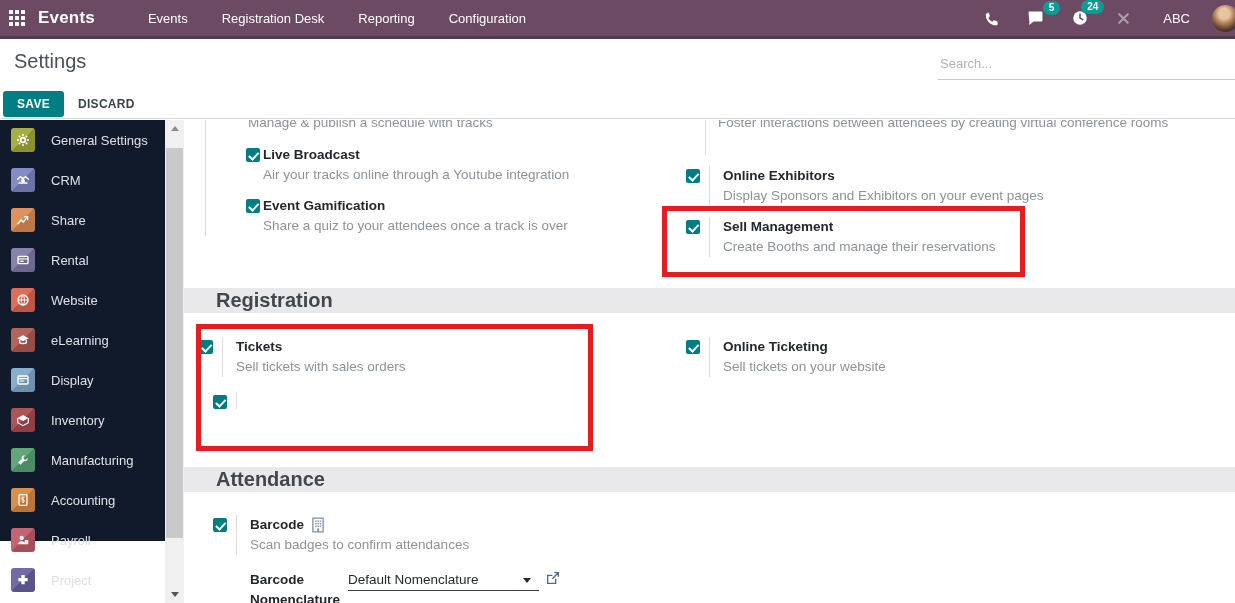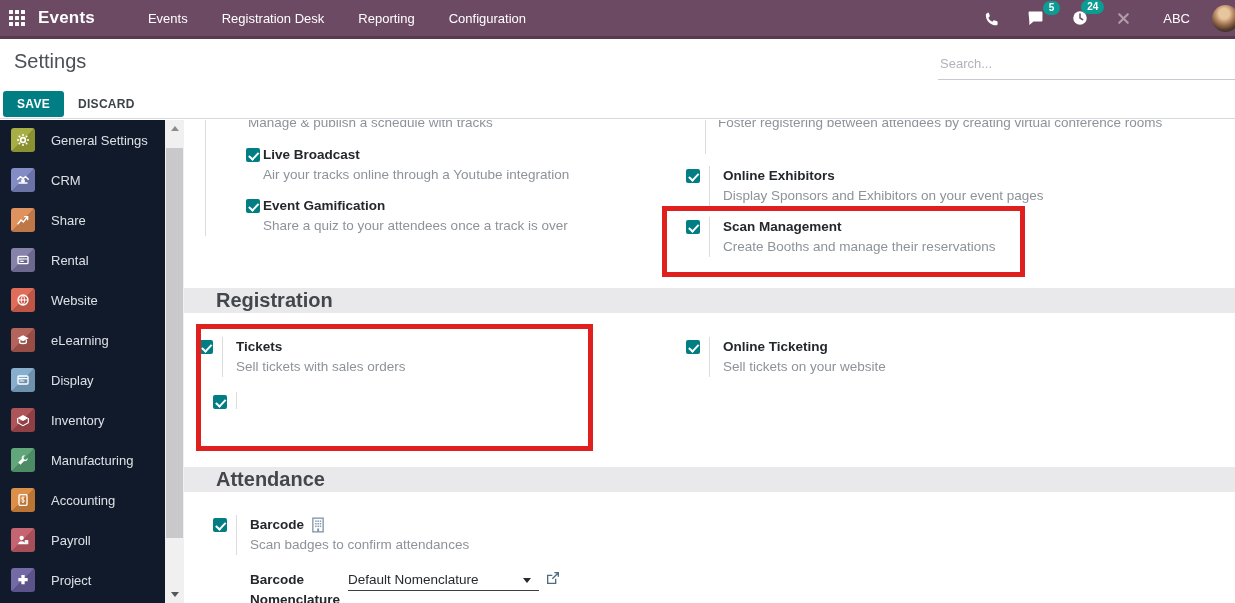--- a/index.html
+++ b/index.html
@@ -22,21 +22,21 @@
   
   #cpanel { position:absolute; left:0; top:42px; width:1235px; height:77px; background:#fff; border-bottom:1px solid #d8d8de; }
   .page-title { position:absolute; left:14px; top:8px; font-size:20px; color:#495057; }
   .btn-save { position:absolute; left:3px; top:49px; background:#017E84; color:#fff; border:none; font-size:12px; font-weight:700; padding:6px 14px; border-radius:3px; cursor:pointer; letter-spacing:0.3px; font-family:inherit; }
   .btn-discard { position:absolute; left:70px; top:49px; background:none; border:none; color:#3c434a; font-size:12px; font-weight:700; padding:6px 8px; cursor:pointer; letter-spacing:0.3px; font-family:inherit; }
   .search-wrap { position:absolute; right:0; top:10px; width:297px; }
   .search-wrap input { width:100%; border:none; border-bottom:1px solid #c9c9d1; font-size:13px; padding:4px 2px 8px 2px; color:#444; outline:none; font-family:inherit; }
   .search-wrap input::placeholder { color:#b2b2bb; }
 
   
-  #sidebar { position:absolute; left:0; top:120px; width:165px; height:483px; background:#111a2b; }
+  #sidebar { position:absolute; left:0; top:120px; width:165px; height:421px; background:#111a2b; }
   .sb-item { display:flex; align-items:center; height:40px; padding-left:11px; cursor:pointer; }
   .sb-icon { width:24px; height:24px; border-radius:3px; flex:0 0 auto; display:flex; align-items:center; justify-content:center; background-image:linear-gradient(135deg, rgba(255,255,255,0.06) 0 50%, rgba(0,0,0,0.14) 50% 100%); }
   .sb-label { color:#dde0e5; font-size:13px; margin-left:16px; white-space:nowrap; }
 
   
   #vscroll { position:absolute; left:165px; top:120px; width:19px; height:483px; background:#f0f0f1; }
   .sc-btn { position:absolute; left:0; width:19px; height:17px; display:flex; align-items:center; justify-content:center; cursor:pointer; }
   .tri-up { width:0; height:0; border-left:4px solid transparent; border-right:4px solid transparent; border-bottom:5px solid #8c8c90; }
   .tri-down { width:0; height:0; border-left:4px solid transparent; border-right:4px solid transparent; border-top:5px solid #55565a; }
   .sc-thumb { position:absolute; left:1px; top:28px; width:17px; height:390px; background:#c9c9cc; cursor:pointer; }
@@ -261,36 +261,36 @@
 
   <div class="srow nested" style="left:62px; top:76px;">
     <span class="cb"></span>
     <div class="txt">
       <div class="s-label">Event Gamification</div>
       <div class="s-desc">Share a quiz to your attendees once a track is over</div>
     </div>
   </div>
 
   <div class="vguide" style="left:521px; top:0; height:34px;"></div>
-  <div class="cut-desc" style="left:534px; top:-9px; width:496px;">Foster registering between attendees by creating virtual conference rooms</div>
+  <div class="cut-desc" style="left:534px; top:-9px; width:496px;">Foster interactions between attendees by creating virtual conference rooms</div>
 
   <div class="srow" style="left:502px; top:46px;text-align:center;">
     <span class="cb"></span>
     <span class="vsep"></span>
     <div class="txt">
       <div class="s-label">Online Exhibitors</div>
       <div class="s-desc">Display Sponsors and Exhibitors on your event pages</div>
     </div>
   </div>
 
   <div class="srow" style="left:502px; top:97px;">
     <span class="cb"></span>
     <span class="vsep"></span>
     <div class="txt">
-      <div class="s-label">Scan Management</div>
+      <div class="s-label">Sell Management</div>
       <div class="s-desc">Create Booths and manage their reservations</div>
     </div>
   </div>
 
   <div class="ann-box" style="left:478px; top:86px; width:363px; height:71px;"></div>
 
   <div class="sec-bar" style="top:168px;">
     <span class="sec-title">Registration</span>
   </div>
 

